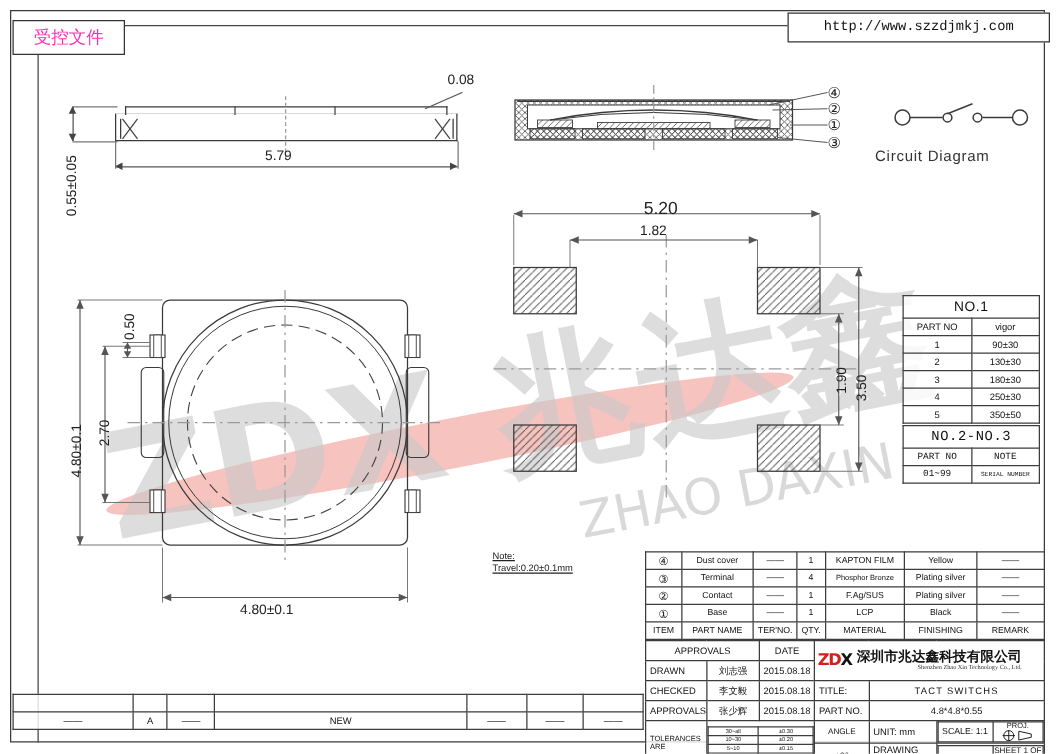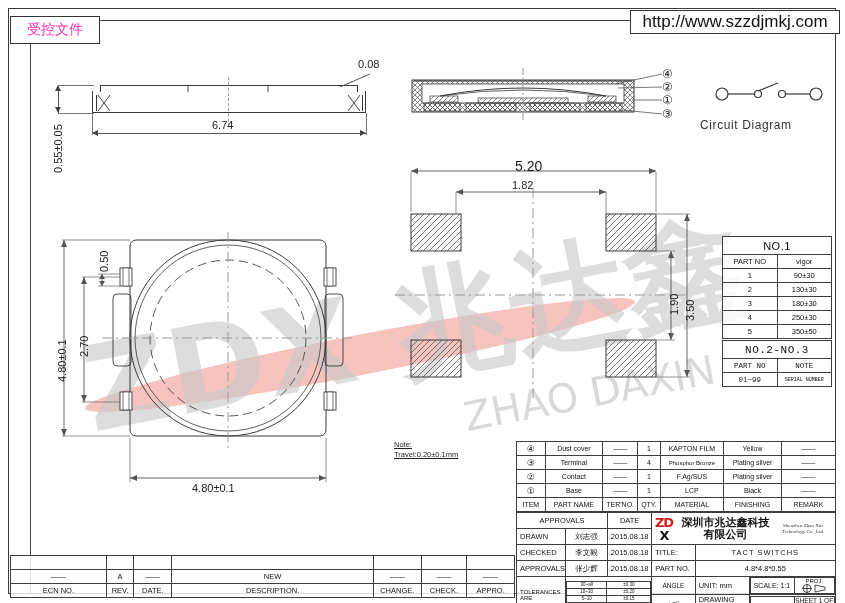--- a/index.html
+++ b/index.html
@@ -13,21 +13,21 @@
   #frame{left:8px;top:8px;width:828px;height:586px;border:1.6px solid #3a3a3a;box-sizing:border-box;}
 
   
   #stamp{left:10px;top:16px;width:88px;height:26px;border:1.4px solid #333;
          display:flex;align-items:center;justify-content:center;background:#fff;z-index:6;}
   #stamp span{font-size:14px;color:#ff2bb0;font-family:"DejaVu Sans",sans-serif;font-weight:400;}
 
   
   #urlbox{left:630px;top:10px;width:208px;height:22px;border:1.3px solid #333;background:#fff;
           display:flex;align-items:center;justify-content:center;z-index:6;}
-  #urlbox span{font-family:Liberation Sans, sans-serif;font-size:17px;color:#111;}
+  #urlbox span{font-family:Liberation Mono, monospace;font-size:11px;color:#111;}
 
   
   #wm{left:60px;top:165px;width:720px;height:260px;z-index:0;pointer-events:none;}
   #wm .wmtxt{position:absolute;color:#c9c9c9;font-family:"DejaVu Sans",sans-serif;
              transform:rotate(-11deg);transform-origin:left top;white-space:nowrap;}
   #wm .swoosh{position:absolute;background:#f6b9b4;border-radius:50%;
               transform:rotate(-11deg);opacity:.85;}
 
   
   .dimtxt{position:absolute;font-size:10px;color:#222;white-space:nowrap;}
@@ -121,21 +121,21 @@
     <line x1="228" y1="30" x2="228" y2="37" stroke="#444" stroke-width="1"></line>
   </svg>
 
   <div class="clv" style="left:188px;top:22px;height:50px;"></div>
 
   <div class="ln h" style="left:52px;top:78px;width:274px;background:#555;"></div>
   <div class="arrowL" style="left:52px;top:75px;"></div>
   <div class="arrowR" style="left:320px;top:75px;"></div>
   <div class="ln v" style="left:52px;top:58px;height:22px;background:#777;"></div>
   <div class="ln v" style="left:326px;top:58px;height:22px;background:#777;"></div>
-  <div class="dimtxt" style="left:172px;top:64px;font-size:11px;">6.74</div>
+  <div class="dimtxt" style="left:172px;top:64px;font-size:11px;">5.79</div>
 
   <div class="dimtxt" style="left:318px;top:3px;font-size:11px;">0.08</div>
 
   <div class="ln v" style="left:18px;top:30px;height:28px;background:#555;"></div>
   <div class="arrowU" style="left:15px;top:30px;"></div>
   <div class="arrowD" style="left:15px;top:52px;"></div>
   <div class="ln h" style="left:18px;top:30px;width:36px;background:#777;"></div>
   <div class="ln h" style="left:18px;top:58px;width:36px;background:#777;"></div>
   <div class="dimtxt vtxt" style="left:12px;top:118px;font-size:11px;">0.55±0.05</div>
 </div>
@@ -404,21 +404,21 @@
 
   <tbody>
       <tr>
     <td colspan="2" style="width:27%;height:15px;">APPROVALS</td>
     <td style="width:14%;">DATE</td>
     <td colspan="3" rowspan="2" style="width:59%;padding:1px 2px;">
       <div style="display:flex;align-items:center;gap:4px;justify-content:flex-start;">
         <span style="line-height:1;">
           <span class="logoZ logoRed">ZD</span><span class="logoZ logoBlk">X</span>
         </span>
-        <span style="display:flex;flex-direction:row;align-items:center;line-height:1.05;">
+        <span style="display:flex;flex-direction:column;align-items:flex-end;line-height:1.05;">
           <span class="cocn">深圳市兆达鑫科技有限公司</span>
           <span class="coen">Shenzhen Zhao Xin Technology Co., Ltd.</span>
         </span>
       </div>
     </td>
   </tr>
 
   <tr>
     <td style="width:13%;height:15px;text-align:left;padding-left:3px;">DRAWN</td>
     <td class="cn" style="width:14%;">刘志强</td>
@@ -519,23 +519,14 @@
   </tr>
   <tr>
     <td class="dashcell">——</td>
     <td>A</td>
     <td class="dashcell">——</td>
     <td>NEW</td>
     <td class="dashcell">——</td>
     <td class="dashcell">——</td>
     <td class="dashcell">——</td>
   </tr>
-  <tr>
-    <td>ECN  NO.</td>
-    <td>REV.</td>
-    <td>DATE.</td>
-    <td>DESCRIPTION.</td>
-    <td>CHANGE.</td>
-    <td>CHECK.</td>
-    <td>APPRO.</td>
-  </tr>
 </tbody>
   </table>
 
 </body></html>

